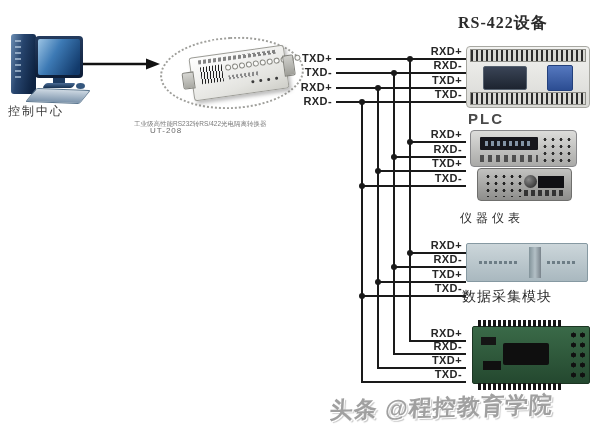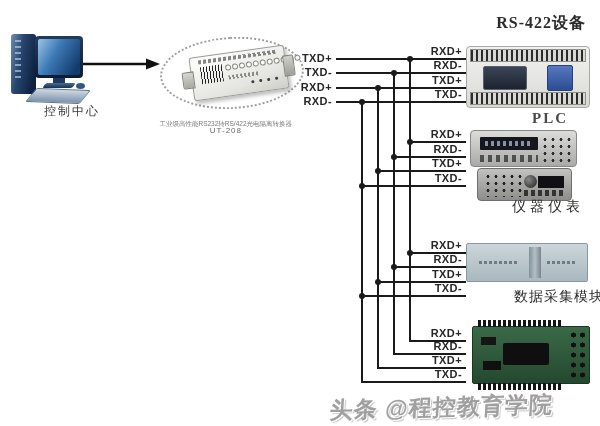--- a/index.html
+++ b/index.html
@@ -7,28 +7,28 @@
          font-family:"Liberation Sans",sans-serif;}
   .abs{position:absolute;}
   
   .wires{position:absolute;left:0;top:0;}
   
   .pin{position:absolute;font-size:11px;font-weight:700;color:#262626;
        font-family:"Liberation Sans",sans-serif;letter-spacing:.4px;line-height:13px;}
   .pin.src{left:292px;width:40px;text-align:right;}
   .pin.dst{left:420px;width:42px;text-align:right;}
   
-  .cap{position:absolute;text-align:right;color:#2b2b2b;
+  .cap{position:absolute;text-align:left;color:#2b2b2b;
        font-family:"Liberation Serif",serif;}
   .cap.h1{left:458px;top:13px;width:128px;font-size:16px;font-weight:700;letter-spacing:1px;}
-  .cap.plc{left:468px;top:110px;width:100px;font-family:Liberation Serif, serif;
+  .cap.plc{left:468px;top:110px;width:100px;font-family:Liberation Sans, sans-serif;
            font-size:15px;font-weight:700;color:#4a4a4a;letter-spacing:2px;}
-  .cap.inst{left:460px;top:198px;width:124px;font-size:14px;letter-spacing:4px;}
+  .cap.inst{left:460px;top:210px;width:124px;font-size:12px;letter-spacing:4px;}
   .cap.daq{left:462px;top:288px;width:142px;font-size:14px;letter-spacing:1px;}
-  .cap.ctrl{left:20px;top:103px;width:80px;font-size:12px;letter-spacing:2px;color:#3a3a3a;}
+  .cap.ctrl{left:8px;top:103px;width:80px;font-size:12px;letter-spacing:2px;color:#3a3a3a;}
   .cap.model{left:150px;top:126px;width:92px;font-size:8px;color:#6a6a6a;letter-spacing:1px;
              font-family:"Liberation Sans",sans-serif;}
   .cap.desc{left:134px;top:120px;width:158px;font-size:6.5px;color:#7a7a7a;white-space:nowrap;
             font-family:"Liberation Sans",sans-serif;}
   
   .pc{left:6px;top:26px;width:80px;height:78px;}
   .pc .tower{position:absolute;left:5px;top:8px;width:25px;height:60px;border-radius:3px;
     background:linear-gradient(100deg,#6d8fb5 0%,#27456e 38%,#0e2342 85%);}
   .pc .tower:after{content:"";position:absolute;left:4px;top:6px;width:6px;height:42px;
     background:repeating-linear-gradient(#bcd0e4 0 2px,transparent 2px 6px);opacity:.65;}

